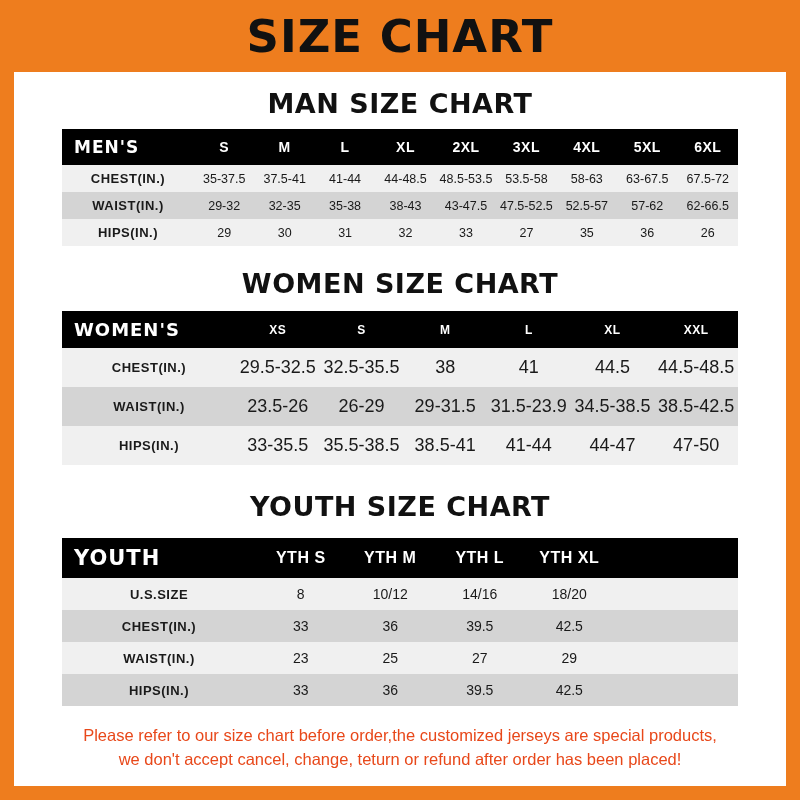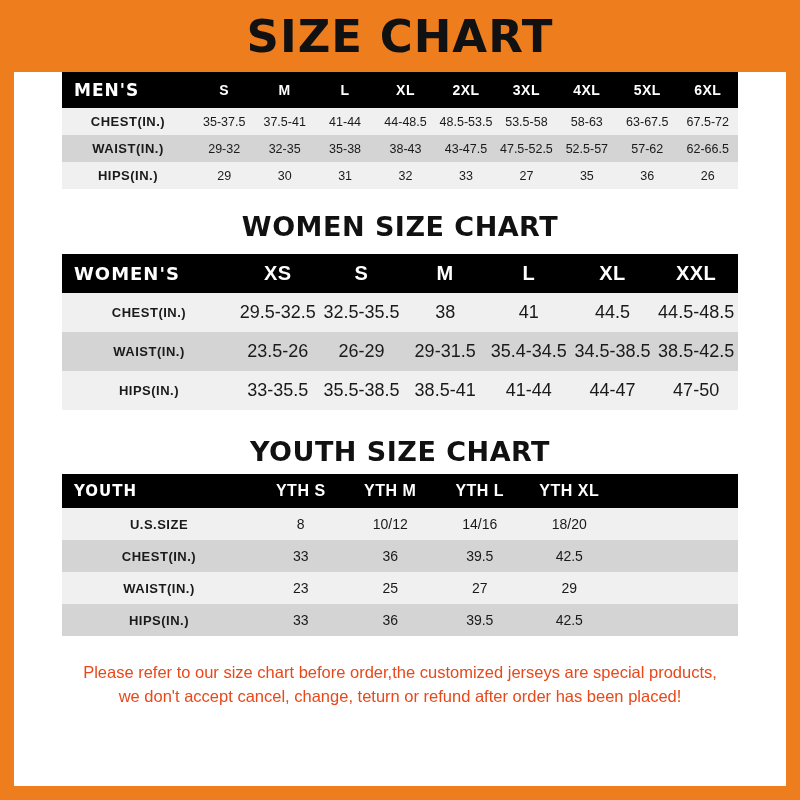--- a/index.html
+++ b/index.html
@@ -50,21 +50,21 @@
   .section-title {
     text-align: center;
     font-family: "DejaVu Sans", sans-serif;
     font-weight: bold;
     font-size: 27px;
     color: #111111;
     letter-spacing: 0.5px;
   }
   .t-man { margin-top: 16px; margin-bottom: 10px; }
   .t-women { margin-top: 22px; margin-bottom: 12px; }
-  .t-youth { margin-top: 26px; margin-bottom: 7px; }
+  .t-youth { margin-top: 26px; margin-bottom: 16px; }
 
   table.chart {
     width: 676px;
     margin: 0 auto;
     border-collapse: collapse;
     table-layout: fixed;
   }
   table.chart th, table.chart td {
     text-align: center;
     font-family: "Liberation Sans", sans-serif;
@@ -94,32 +94,32 @@
   }
   table.chart tbody td.first {
     font-weight: bold;
     letter-spacing: 0.5px;
     font-size: 13px;
   }
   table.chart tbody tr.light { background: #f0f0f0; }
   table.chart tbody tr.dark { background: #d4d4d4; }
 
   
-  table.women thead th { font-size: 20px; }
+  table.women thead th { font-size: 12px; }
   table.women tbody td { font-size: 18px; padding: 9px 2px; }
   table.women thead th.first { font-size: 18px; }
   table.youth thead th { font-size: 16px; }
   table.youth tbody td { font-size: 14px; padding: 8px 2px; }
-  table.youth thead th.first { font-size: 15px; }
+  table.youth thead th.first { font-size: 21px; }
   table.men thead th { font-size: 14px; }
   table.men thead th.first { font-size: 17px; }
   table.men tbody td { font-size: 12.5px; padding: 6px 1px; }
 
   .footer-note {
-    margin-top: 25px;
+    margin-top: 18px;
     padding: 0 18px 6px 18px;
     color: #e8481a;
     font-size: 16.5px;
     line-height: 1.45;
     text-align: center;
     font-family: "Liberation Sans", sans-serif;
   }
   .footer-note div { white-space: nowrap; }
   .bottom-bar {
     height: 14px;
@@ -133,20 +133,21 @@
 <body>
 
 <div class="page">
 
   <div class="banner">
     <div class="banner-title">SIZE CHART</div>
   </div>
 
   <div class="content">
 
+    <div class="section-title t-man">MAN SIZE CHART</div>
     <table class="chart men">
       <thead>
         <tr>
           <th class="first" style="width:118px">MEN'S</th>
           <th>S</th>
           <th>M</th>
           <th>L</th>
           <th>XL</th>
           <th>2XL</th>
           <th>3XL</th>
@@ -216,21 +217,21 @@
           <td>38</td>
           <td>41</td>
           <td>44.5</td>
           <td>44.5-48.5</td>
         </tr>
         <tr class="dark">
           <td class="first">WAIST(IN.)</td>
           <td>23.5-26</td>
           <td>26-29</td>
           <td>29-31.5</td>
-          <td>35.4-34.5</td>
+          <td>31.5-23.9</td>
           <td>34.5-38.5</td>
           <td>38.5-42.5</td>
         </tr>
         <tr class="light">
           <td class="first">HIPS(IN.)</td>
           <td>33-35.5</td>
           <td>35.5-38.5</td>
           <td>38.5-41</td>
           <td>41-44</td>
           <td>44-47</td>

